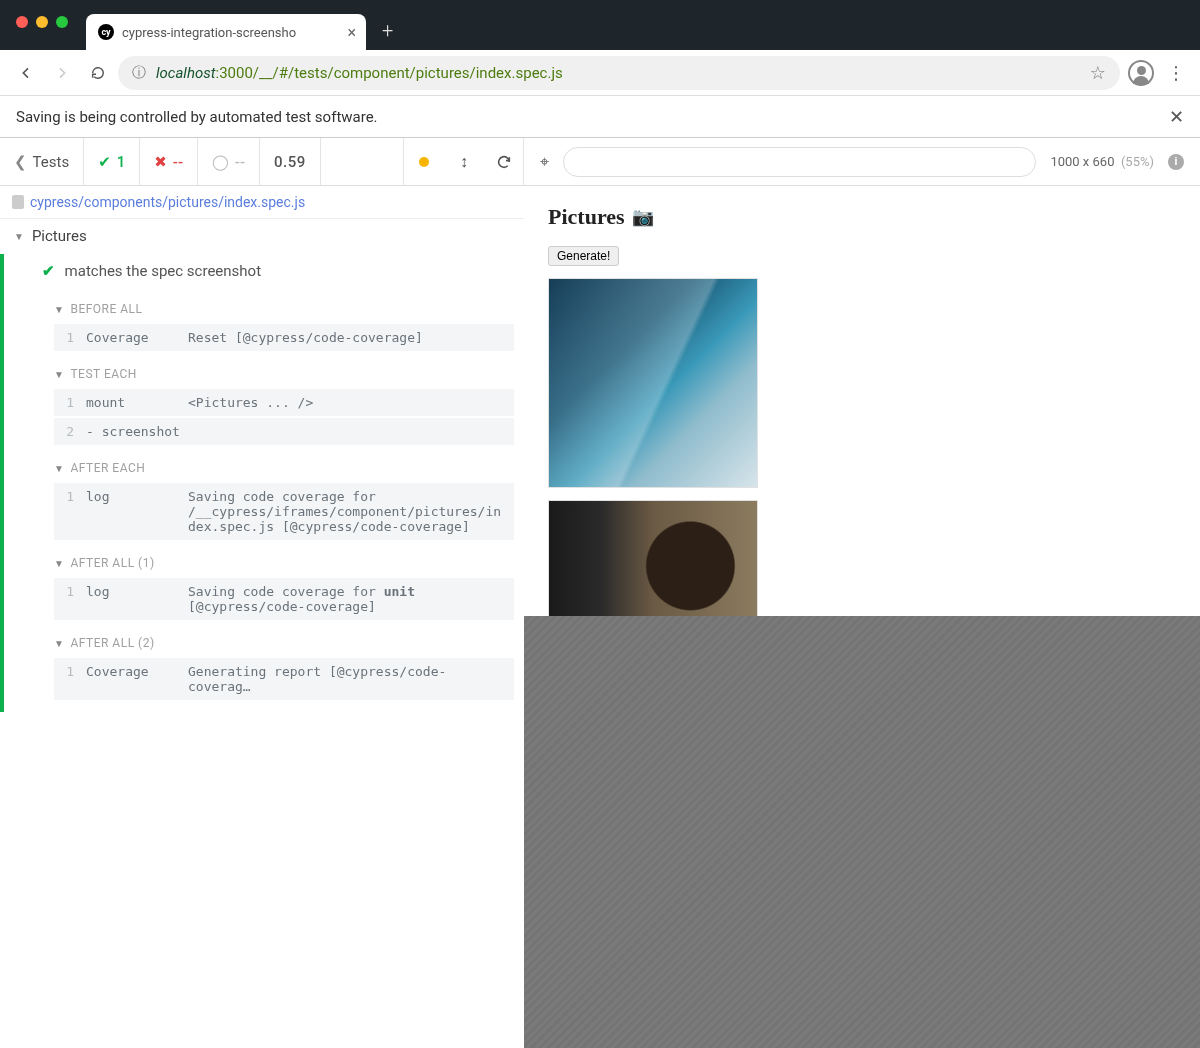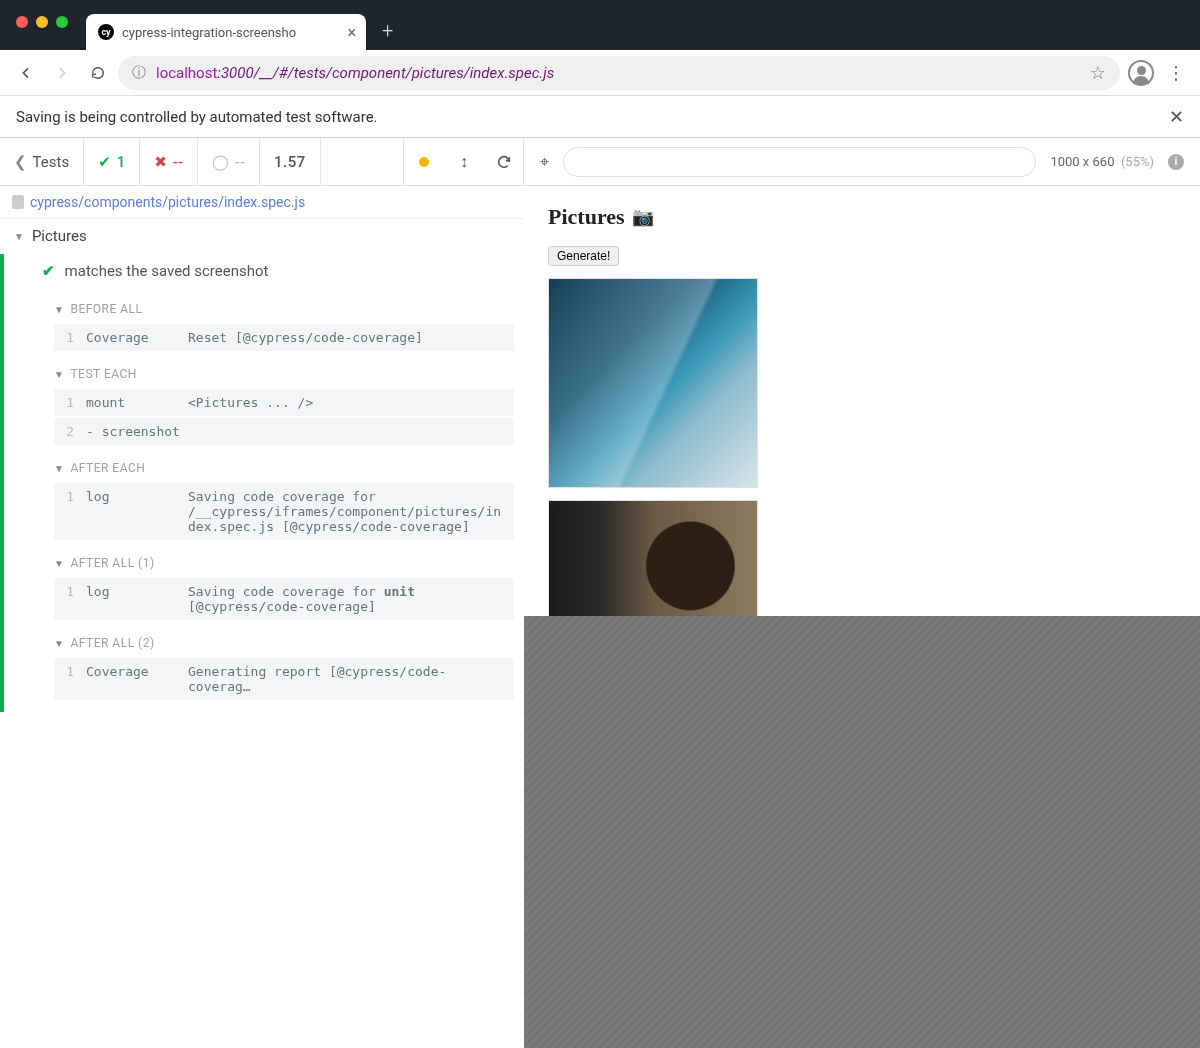--- a/index.html
+++ b/index.html
@@ -64,22 +64,22 @@
     width:32px; height:32px; display:flex; align-items:center; justify-content:center;
     color:#666; font-size:18px; border-radius:50%;
   }
   .nav-icon.disabled { color:#ccc; }
   .omnibox {
     flex:1; background:#f0f0f0; border-radius:18px; height:34px;
     display:flex; align-items:center; padding:0 14px; gap:10px; color:#333;
   }
   .omnibox .info { color:#7a7a7a; font-size:14px; }
   .url-text { font-size:15px; color:#222; }
-  .url-text .host { color:#a21caf; }
-  .url-text .path { color:#701a75;font-style:italic; }
+  .url-text .host { color:#14532d;font-style:italic; }
+  .url-text .path { color:#4d7c0f; }
   .star { color:#7a7a7a; font-size:18px; }
   .avatar-icon { width:26px; height:26px; border:2px solid #888; border-radius:50%; display:flex; align-items:center; justify-content:center; }
   .avatar-icon .head{width:9px;height:9px;background:#888;border-radius:50%;margin-top:-5px;}
   .avatar-icon .bod{width:16px;height:8px;background:#888;border-radius:8px 8px 0 0; position:absolute; margin-top:14px;}
   .avatar-wrap{position:relative;width:34px;height:34px;display:flex;align-items:center;justify-content:center;}
   .kebab{font-size:18px;color:#555;width:28px;text-align:center;}
 
   .info-bar{
     background:#fff; padding:10px 16px;
     display:flex; align-items:center; justify-content:space-between;
@@ -248,21 +248,21 @@
     </div>
     <div class="hcell">
       <span class="fail-c">✖</span>
       <span class="fail-c">--</span>
     </div>
     <div class="hcell">
       <span class="pending-c">◯</span>
       <span class="pending-c">--</span>
     </div>
     <div class="hcell">
-      <span class="duration">1.57</span>
+      <span class="duration">0.59</span>
     </div>
     <div class="hspacer"></div>
     <div class="hicon">
       <span class="dot-yellow"></span>
     </div>
     <div class="hicon">↕</div>
     <div class="hicon" style="border-right:1px solid #e4e4e4;">
       <svg class="svgicon" viewBox="0 0 24 24" fill="none" stroke="#555" stroke-width="2.4">
           <path d="M20 12a8 8 0 1 0-2.34 5.66"></path>
           <path d="M20 5v5h-5"></path>
@@ -286,21 +286,21 @@
       <span class="file-icon"></span>
       <span>cypress/components/pictures/index.spec.js</span>
     </div>
     <div class="describe-row">
       <span class="tri">▼</span>
       <span>Pictures</span>
     </div>
     <div class="reporter">
       <div class="test-row">
         <span class="green-check">✔</span>
-        <span>matches the saved screenshot</span>
+        <span>matches the spec screenshot</span>
       </div>
 
       <div class="section-label">
         <span class="tri">▼</span>
         <span>BEFORE ALL</span>
       </div>
       <div class="cmd-row">
         <span class="cmd-num">1</span>
         <span class="cmd-name">Coverage</span>
         <span class="cmd-args">Reset [@cypress/code-coverage]</span>

